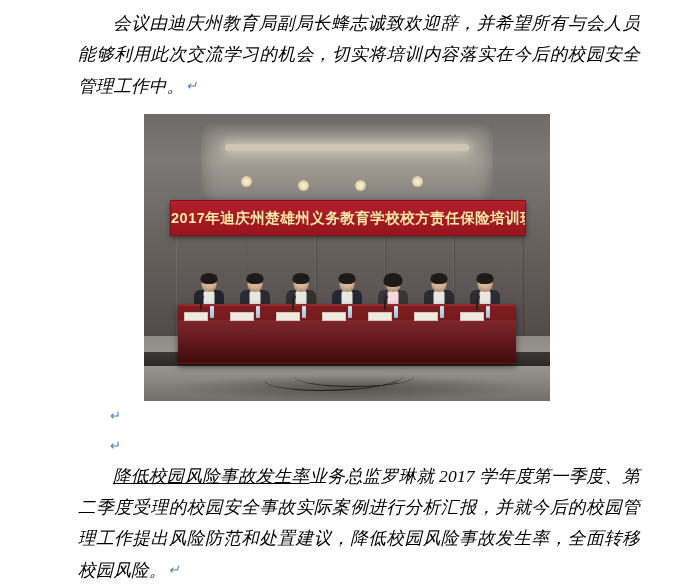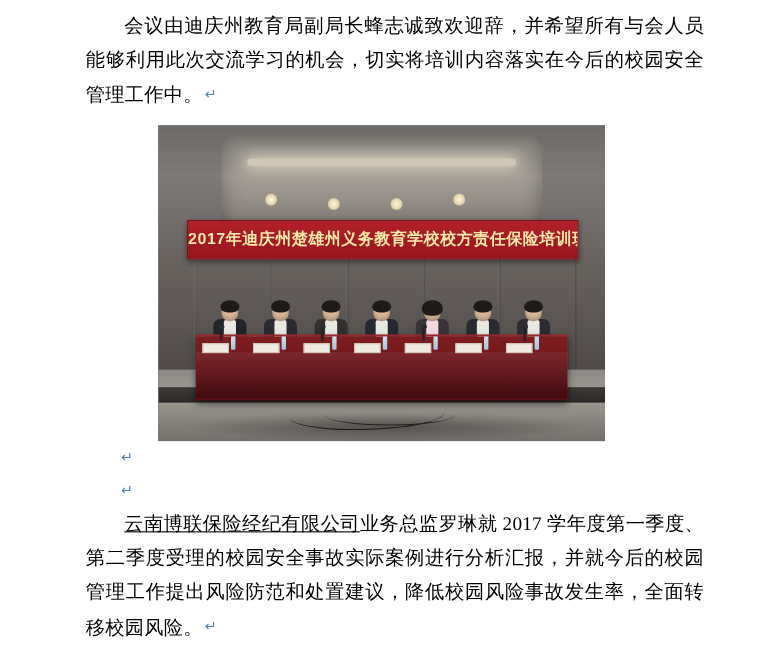--- a/index.html
+++ b/index.html
@@ -21,20 +21,21 @@
     box-sizing: border-box;
     padding: 0 60px 0 78px;
   }
   .para {
     font-size: 17.5px;
     line-height: 31px;
     text-align: justify;
     text-justify: inter-ideograph;
     margin: 0;
     letter-spacing: 0.2px;
+    font-style: italic;
   }
   .para.first {
     padding-top: 8px;
     text-indent: 35px;
   }
   .para.second {
     text-indent: 35px;
   }
   .pilcrow {
     color: #4a7ebb;
@@ -328,15 +329,15 @@
 
       <div class="cable"></div>
       <div class="cable2"></div>
       <div class="carpet-shadow"></div>
     </div>
   </div>
 
   <div class="empty-line"><span class="pilcrow">↵</span></div>
   <div class="empty-line"><span class="pilcrow">↵</span></div>
 
-  <p class="para second"><span style="text-decoration: underline;">云南博联保险经纪有限公司</span><span>业务总监罗琳就 2017 学年度第一季度、第二季度受理的校园安全事故实际案例进行分析汇报，并就今后的校园管理工作提出风险防范和处置建议，降低校园风险事故发生率，全面转移校园风险。</span><span class="pilcrow">↵</span></p>
+  <p class="para second"><span style="text-decoration: underline;">降低校园风险事故发生率</span><span>业务总监罗琳就 2017 学年度第一季度、第二季度受理的校园安全事故实际案例进行分析汇报，并就今后的校园管理工作提出风险防范和处置建议，降低校园风险事故发生率，全面转移校园风险。</span><span class="pilcrow">↵</span></p>
 
 </div>
 
 </body></html>

